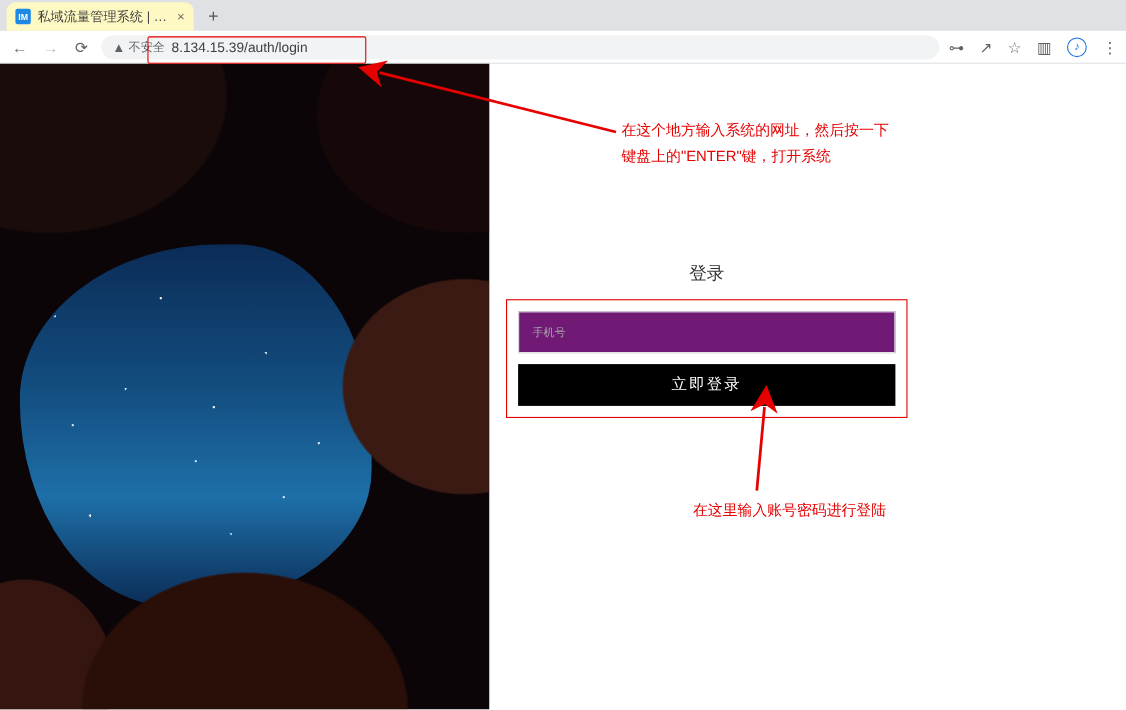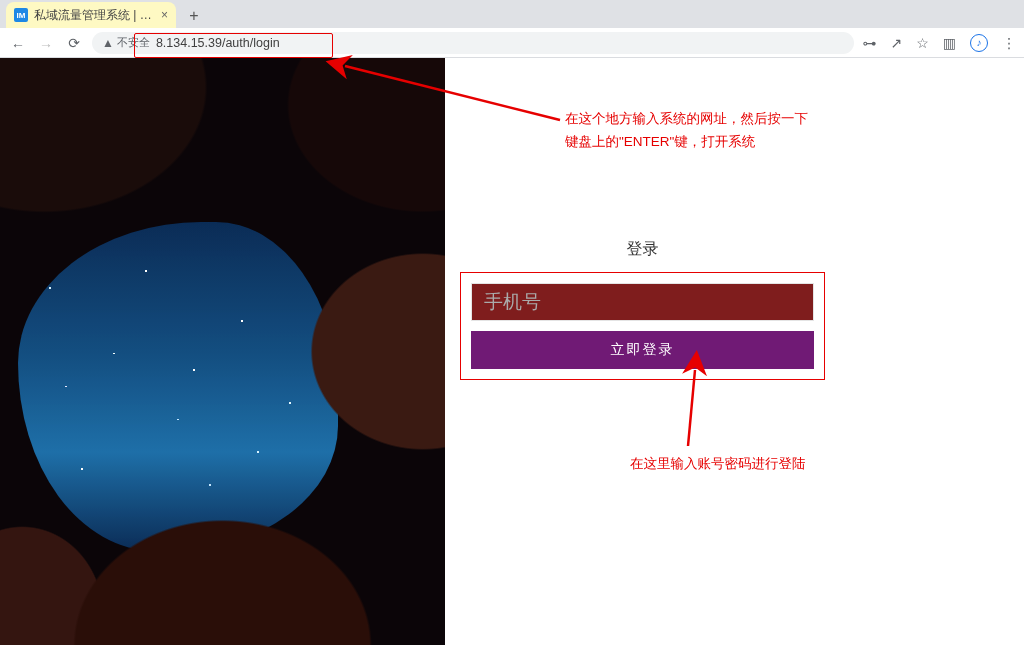--- a/index.html
+++ b/index.html
@@ -183,32 +183,32 @@
   font-weight: 500;
 }
 .login-box {
   border: 1.5px solid #e60000;
   padding: 10px;
 }
 .field {
   width: 100%;
   height: 38px;
   border: 1px solid #e4e4e4;
-  background: #7f1d1d;
+  background: #701a75;
   margin-bottom: 10px;
   padding: 0 12px;
-  font-size: 19px;
+  font-size: 10px;
   color: #aaa;
   display: flex;
   align-items: center;
 }
 .login-btn {
   width: 100%;
   height: 38px;
-  background: #701a75;
+  background: #000000;
   color: #fff;
   font-size: 14px;
   display: flex;
   align-items: center;
   justify-content: center;
   letter-spacing: 2px;
   text-align: center;
 }
 
 

